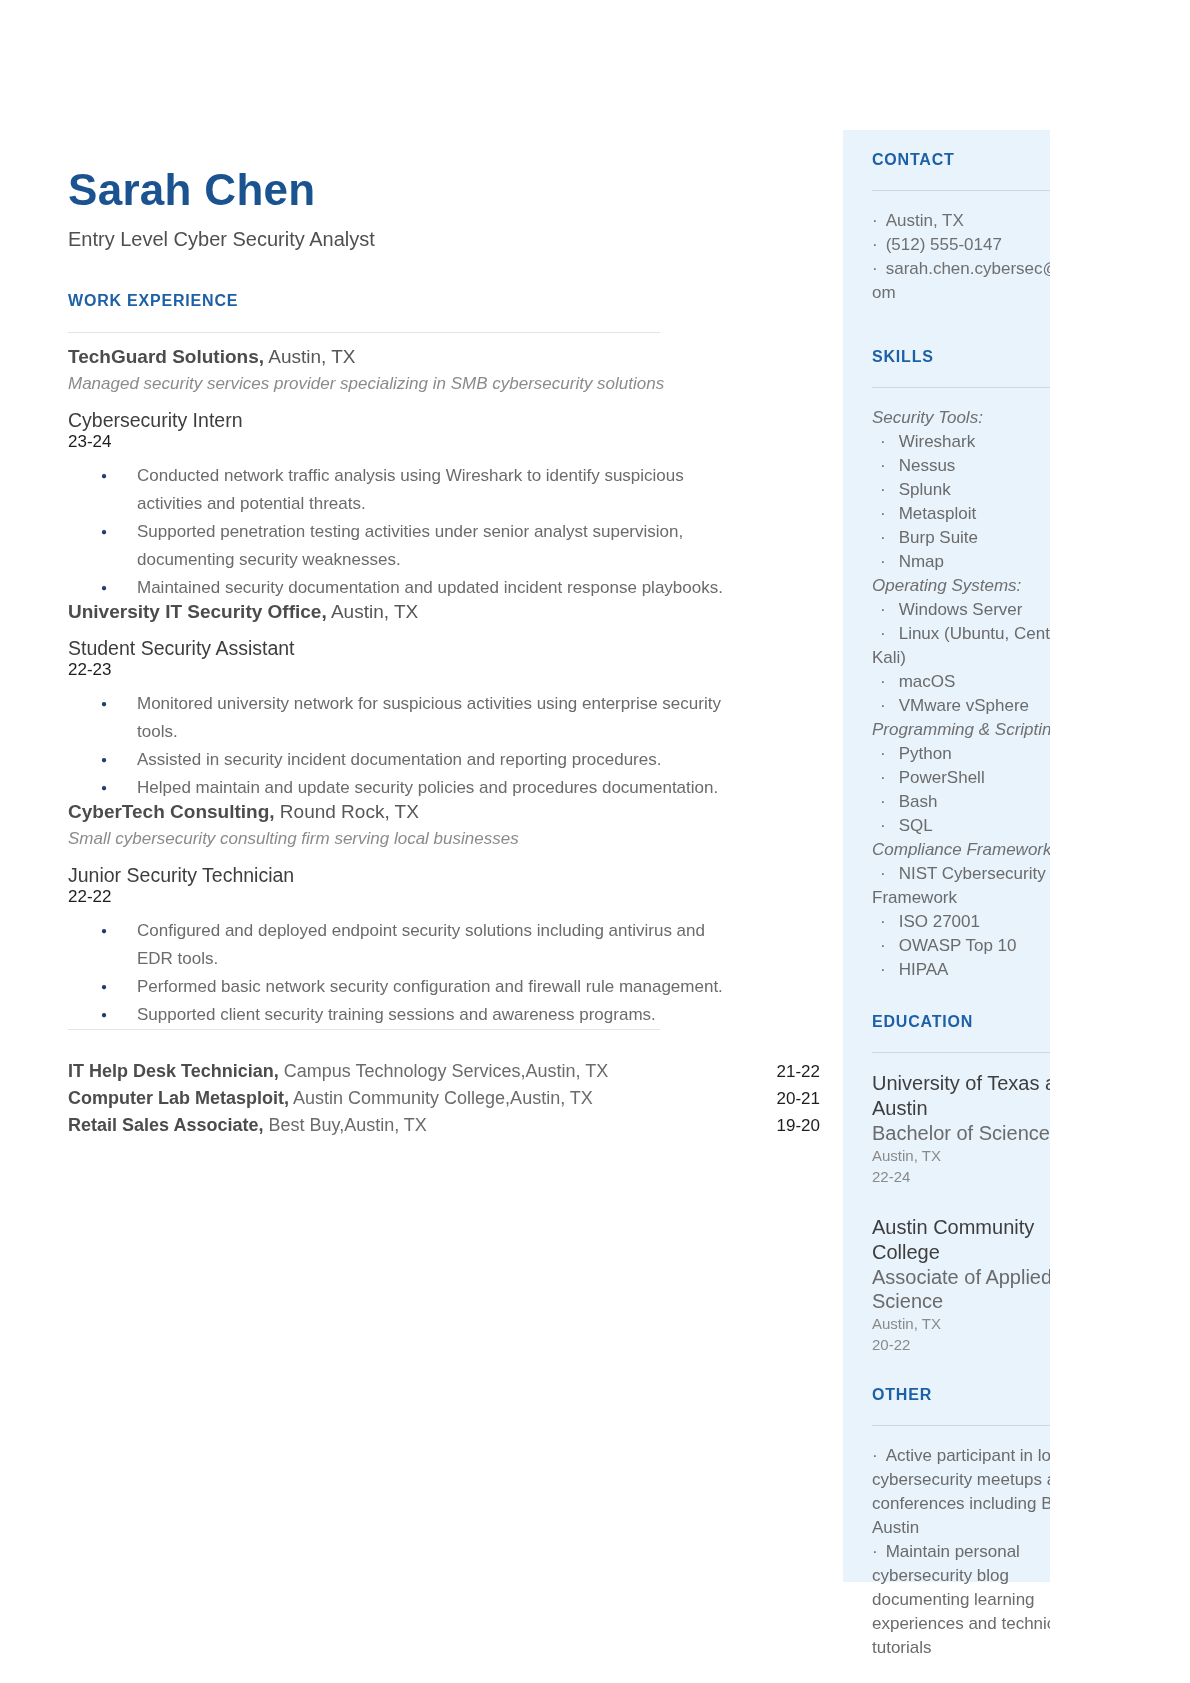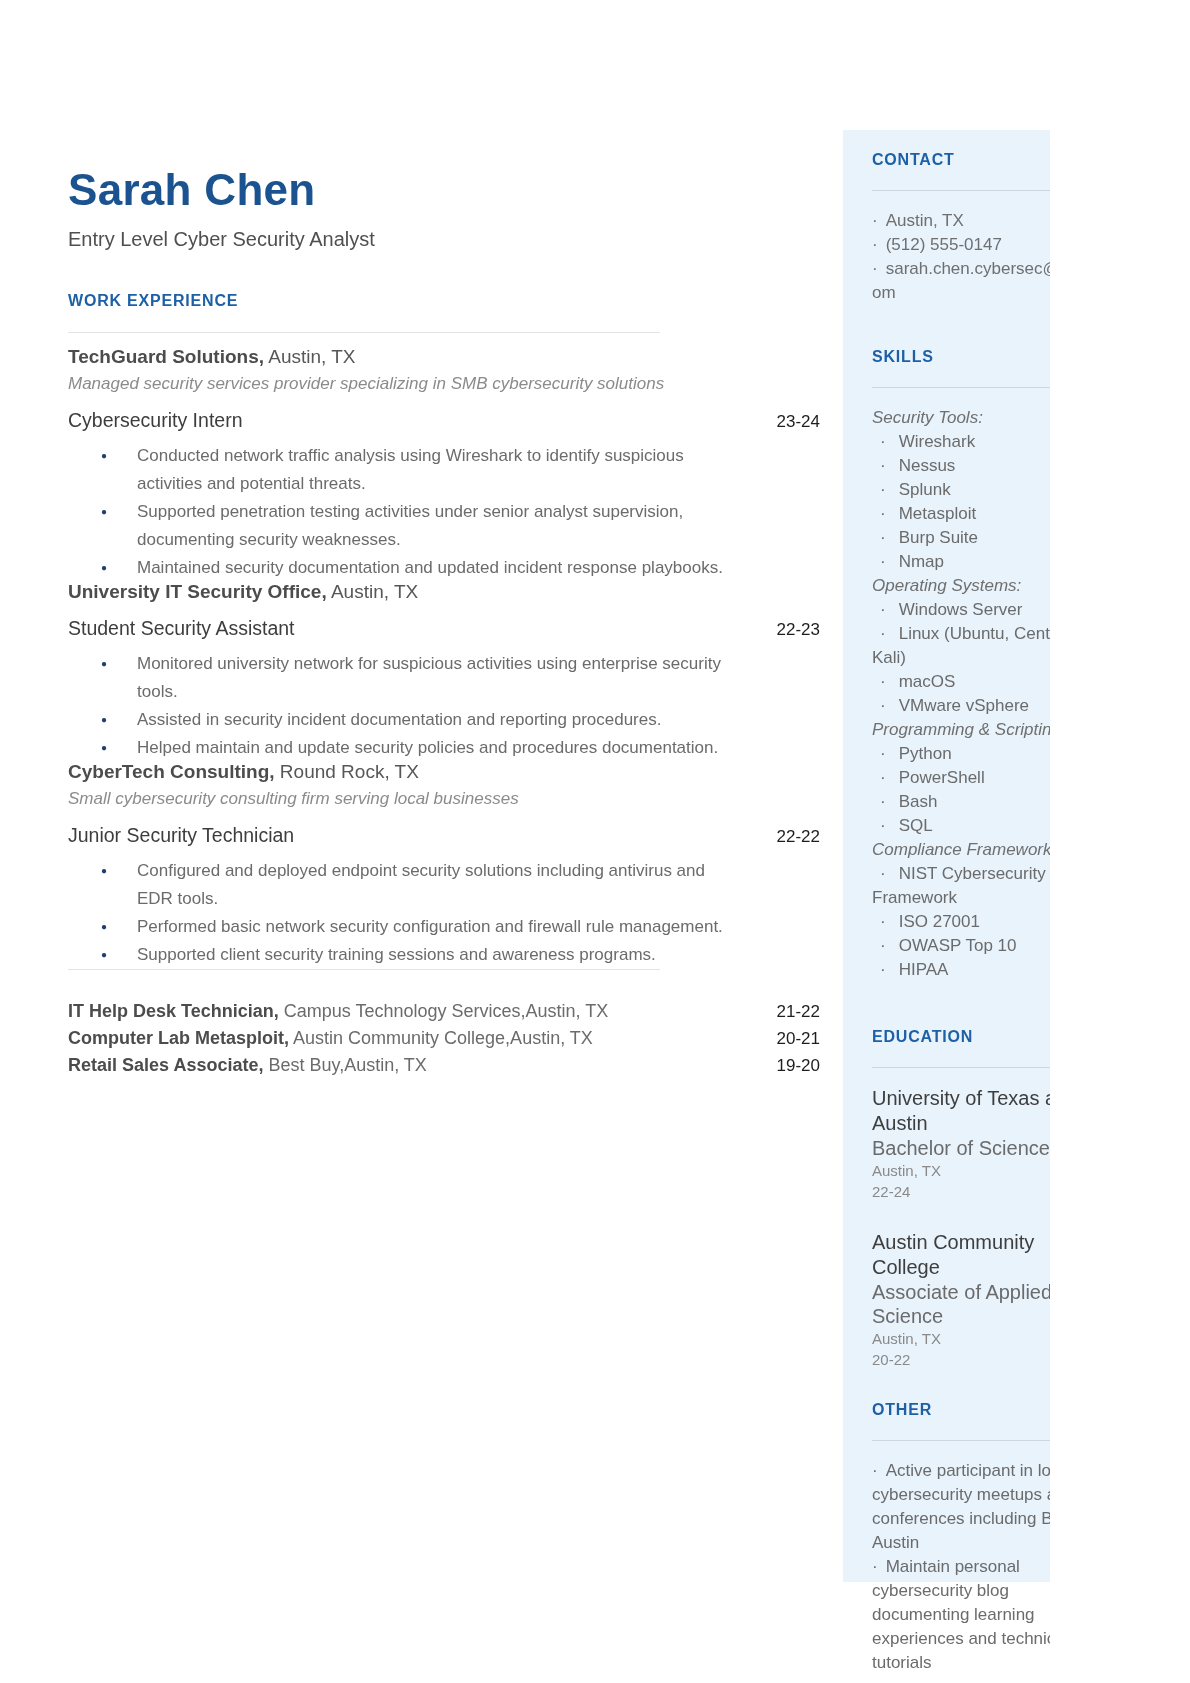--- a/index.html
+++ b/index.html
@@ -9,40 +9,40 @@
   }
   
   .main { position:absolute; left:68px; top:168px; width:752px; }
   .name { font-size:44px; line-height:44px; font-weight:bold; color:var(--name-color); margin:0 0 17px; letter-spacing:0.3px; }
   .person-title { font-size:20px; line-height:20px; color:#4f4f4f; margin:0 0 44px; }
   .sec-heading { font-size:16px; line-height:16px; font-weight:bold; letter-spacing:0.8px; color:var(--accent); margin:0 0 23px; }
   .rule-main { border:0; border-top:1px solid #e4e4e4; width:592px; margin:0 0 14px; }
   .company-line { font-size:19px; line-height:20px; margin:0; color:#575757; }
   .company-line .co { font-weight:bold; color:#4c4c4c; }
   .job-desc { font-style:italic; font-size:17px; line-height:20px; color:#8b8b8b; margin:7px 0 0; }
-  .role-line { display:flex; justify-content:space-between; align-items:baseline; margin:15px 0 10px; }
+  .role-line { display:flex; justify-content:space-between; align-items:baseline; margin:15px 0 10px;flex-direction:column; }
   .role-name { font-size:19.5px; color:#3d3d3d; }
   .role-dates { font-size:17px; color:#1e1e1e; }
   .bullets { list-style:none; margin:0; padding:0; }
   .bullets li { position:relative; padding-left:69px; width:600px; font-size:17px; line-height:28px; color:#6b6b6b; }
   .bullets li::before { content:"●"; position:absolute; left:33px; top:0; font-size:10px; line-height:28px; color:var(--dot-color); }
   .sec-heading.prev { margin-top:14px; }
   .rule-main.prev { margin-bottom:28px; }
   .prev-row { display:flex; justify-content:space-between; align-items:baseline; font-size:18px; line-height:26px; color:#6b6b6b; }
   .prev-row .pr-role { font-weight:bold; color:#4c4c4c; }
   .prev-row .pr-dates { font-size:17px; color:#1e1e1e; }
   
   .sidebar {
     position:absolute; left:843px; top:130px; width:307px; height:1452px;
     background:var(--sidebar-bg); padding:22px 43px 0 29px; box-sizing:border-box; overflow:visible;
   }
   .sb-heading { font-size:16px; line-height:16px; font-weight:bold; letter-spacing:0.8px; color:var(--accent); margin:0 0 22px; }
   .sb-rule { border:0; border-top:1px solid #ccd7e0; margin:0 0 18px; }
   .sb-section.skills { margin-top:44px; }
-  .sb-section.education { margin-top:47px; }
+  .sb-section.education { margin-top:32px; }
   .sb-section.other { margin-top:32px; }
   .contact-item { font-size:17px; line-height:24px; color:#6f6f6f; width:248px; overflow-wrap:anywhere; }
   .contact-item::before { content:"·"; margin-right:8px; }
   .skill-label { font-style:italic; font-size:17px; line-height:24px; color:#6f6f6f; }
   .skill-item { font-size:17px; line-height:24px; color:#6b6b6b; }
   .skill-item::before { content:"·"; margin:0 13px 0 8px; }
   .edu-school { font-size:20px; line-height:25px; color:#3e3e3e; }
   .edu-degree { font-size:20px; line-height:24px; color:#6b6b6b; }
   .edu-loc, .edu-dates { font-size:15px; line-height:21px; color:#8a8a8a; }
   .edu-entry + .edu-entry { margin-top:28px; }

